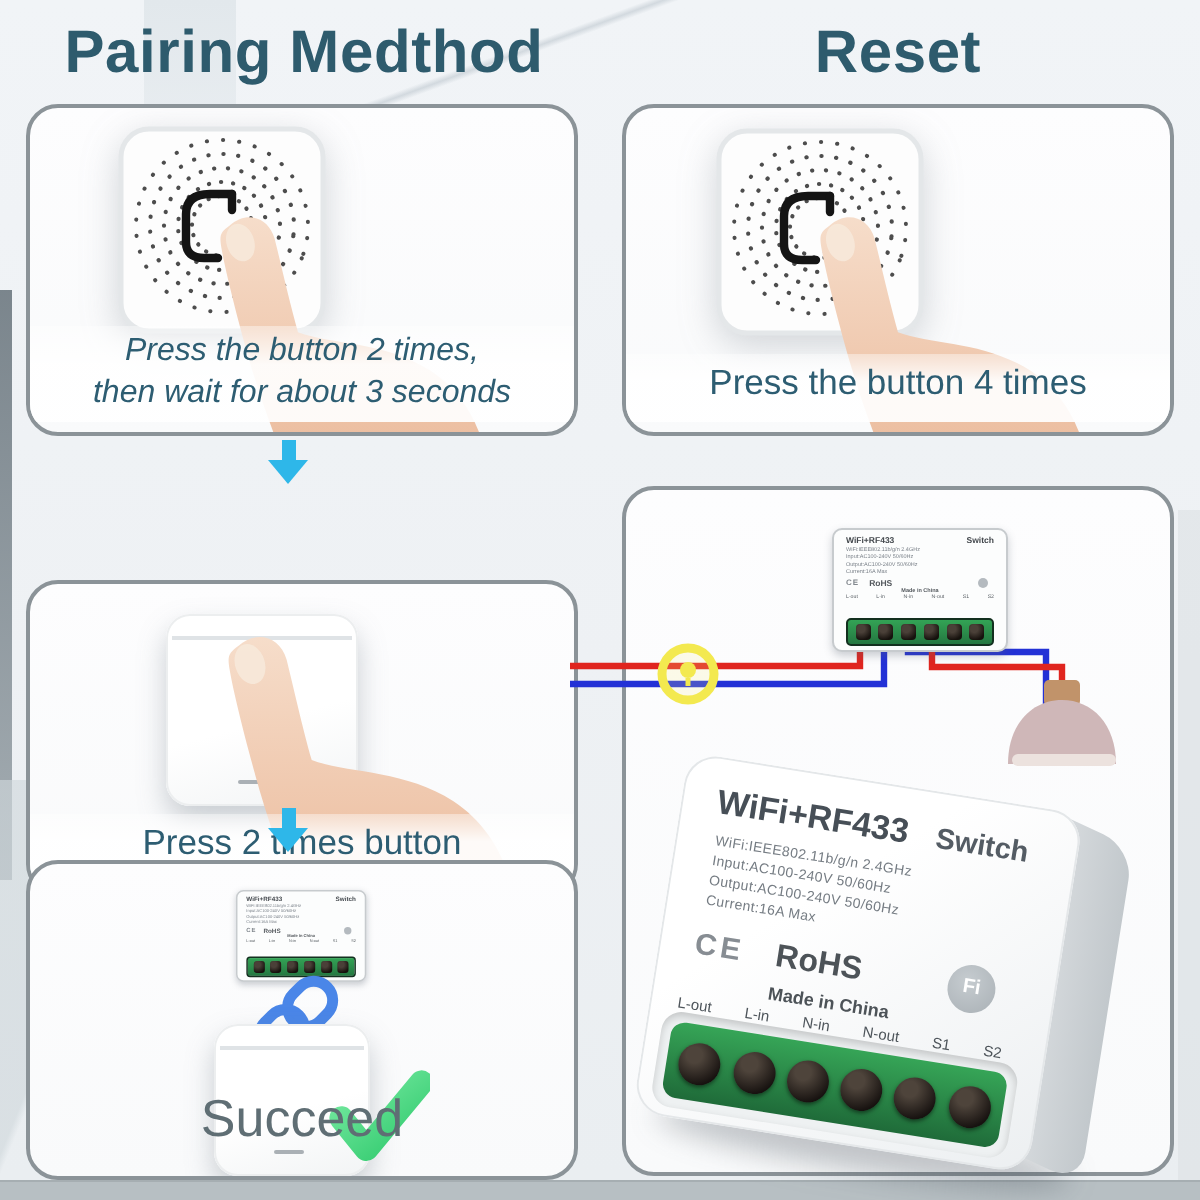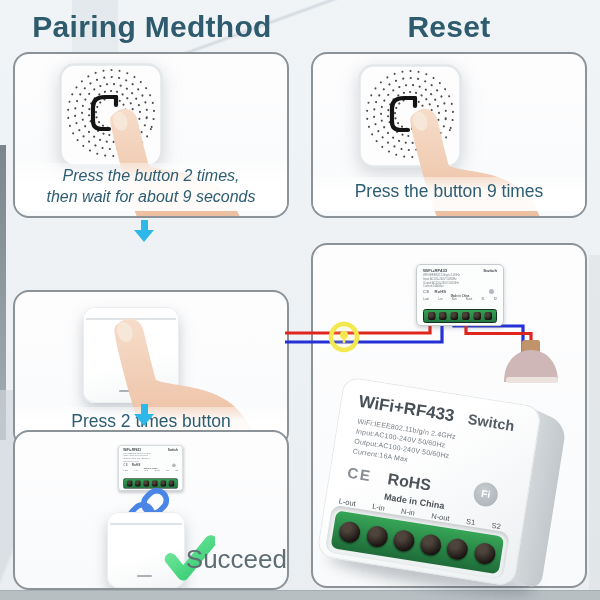--- a/index.html
+++ b/index.html
@@ -26,21 +26,21 @@
     background:linear-gradient(180deg,#fdfdfe,#f9fafb);}
   #panel-pair1{left:13px;top:52px;width:276px;height:166px;overflow:hidden;font-style:italic;}
   #panel-reset{left:311px;top:52px;width:276px;height:166px;overflow:hidden;}
   #panel-pair2{left:13px;top:242px;width:276px;height:158px;overflow:hidden;margin-top:48px;}
   #panel-pair3{left:13px;top:430px;width:276px;height:160px;overflow:hidden;}
   #panel-wiring{left:311px;top:243px;width:276px;height:345px;}
   .caption{position:absolute;left:0;bottom:5px;width:100%;text-align:center;
     color:var(--caption,#2d5d72);font-size:16px;line-height:1.28;
     background:linear-gradient(rgba(255,255,255,.4),rgba(255,255,255,.92) 40%);padding:3px 0 4px;}
   .caption.single{font-size:17.5px;padding-bottom:9px;}
-  .caption.succeed{font-size:26px;color:var(--succeed,#5f6e74);background:none;bottom:8px;text-align:right;}
+  .caption.succeed{font-size:26px;color:var(--succeed,#5f6e74);background:none;bottom:8px;}
   
   .arrow-down{position:absolute;width:20px;}
   .arrow-down .shaft{width:7px;height:10px;background:var(--arrow,#2eb7e9);margin:0 auto;}
   .arrow-down .head{width:0;height:0;border-left:10px solid transparent;border-right:10px solid transparent;
     border-top:12px solid var(--arrow,#2eb7e9);}
   #arrow1{left:134px;top:220px;} #arrow2{left:134px;top:404px;}
   
   .device-front{position:absolute;filter:drop-shadow(0 5px 9px rgba(100,110,122,.28));}
   
   .finger{position:absolute;pointer-events:none;}
@@ -144,32 +144,32 @@
 
   <div class="panel" id="panel-pair1">
     <svg class="device-front" style="left:44px;top:9px" width="104" height="104" viewBox="0 0 104 104">
         <use href="#deviceFrontSym"></use>
       </svg>
     <svg class="finger" style="left:70px;top:52px" width="160" height="150" viewBox="0 0 150 140">
         <use href="#fingerSym"></use>
       </svg>
     <div class="caption">
       <div>Press the button 2 times,</div>
-      <div>then wait for about 9 seconds</div>
+      <div>then wait for about 3 seconds</div>
     </div>
   </div>
 
   <div class="panel" id="panel-reset">
     <svg class="device-front" style="left:45px;top:10px" width="104" height="104" viewBox="0 0 104 104">
         <use href="#deviceFrontSym"></use>
       </svg>
     <svg class="finger" style="left:72px;top:52px" width="160" height="150" viewBox="0 0 150 140">
         <use href="#fingerSym"></use>
       </svg>
-    <div class="caption single">Press the button 9 times</div>
+    <div class="caption single">Press the button 4 times</div>
   </div>
 
   <div class="arrow-down" id="arrow1">
     <div class="shaft"></div>
       <div class="head"></div>
   </div>
 
   <div class="panel" id="panel-pair2">
     <div class="wall-switch" style="left:68px;top:15px;width:96px;height:96px"></div>
     <svg class="finger" style="left:72px;top:24px" width="172" height="160" viewBox="0 0 150 140">

